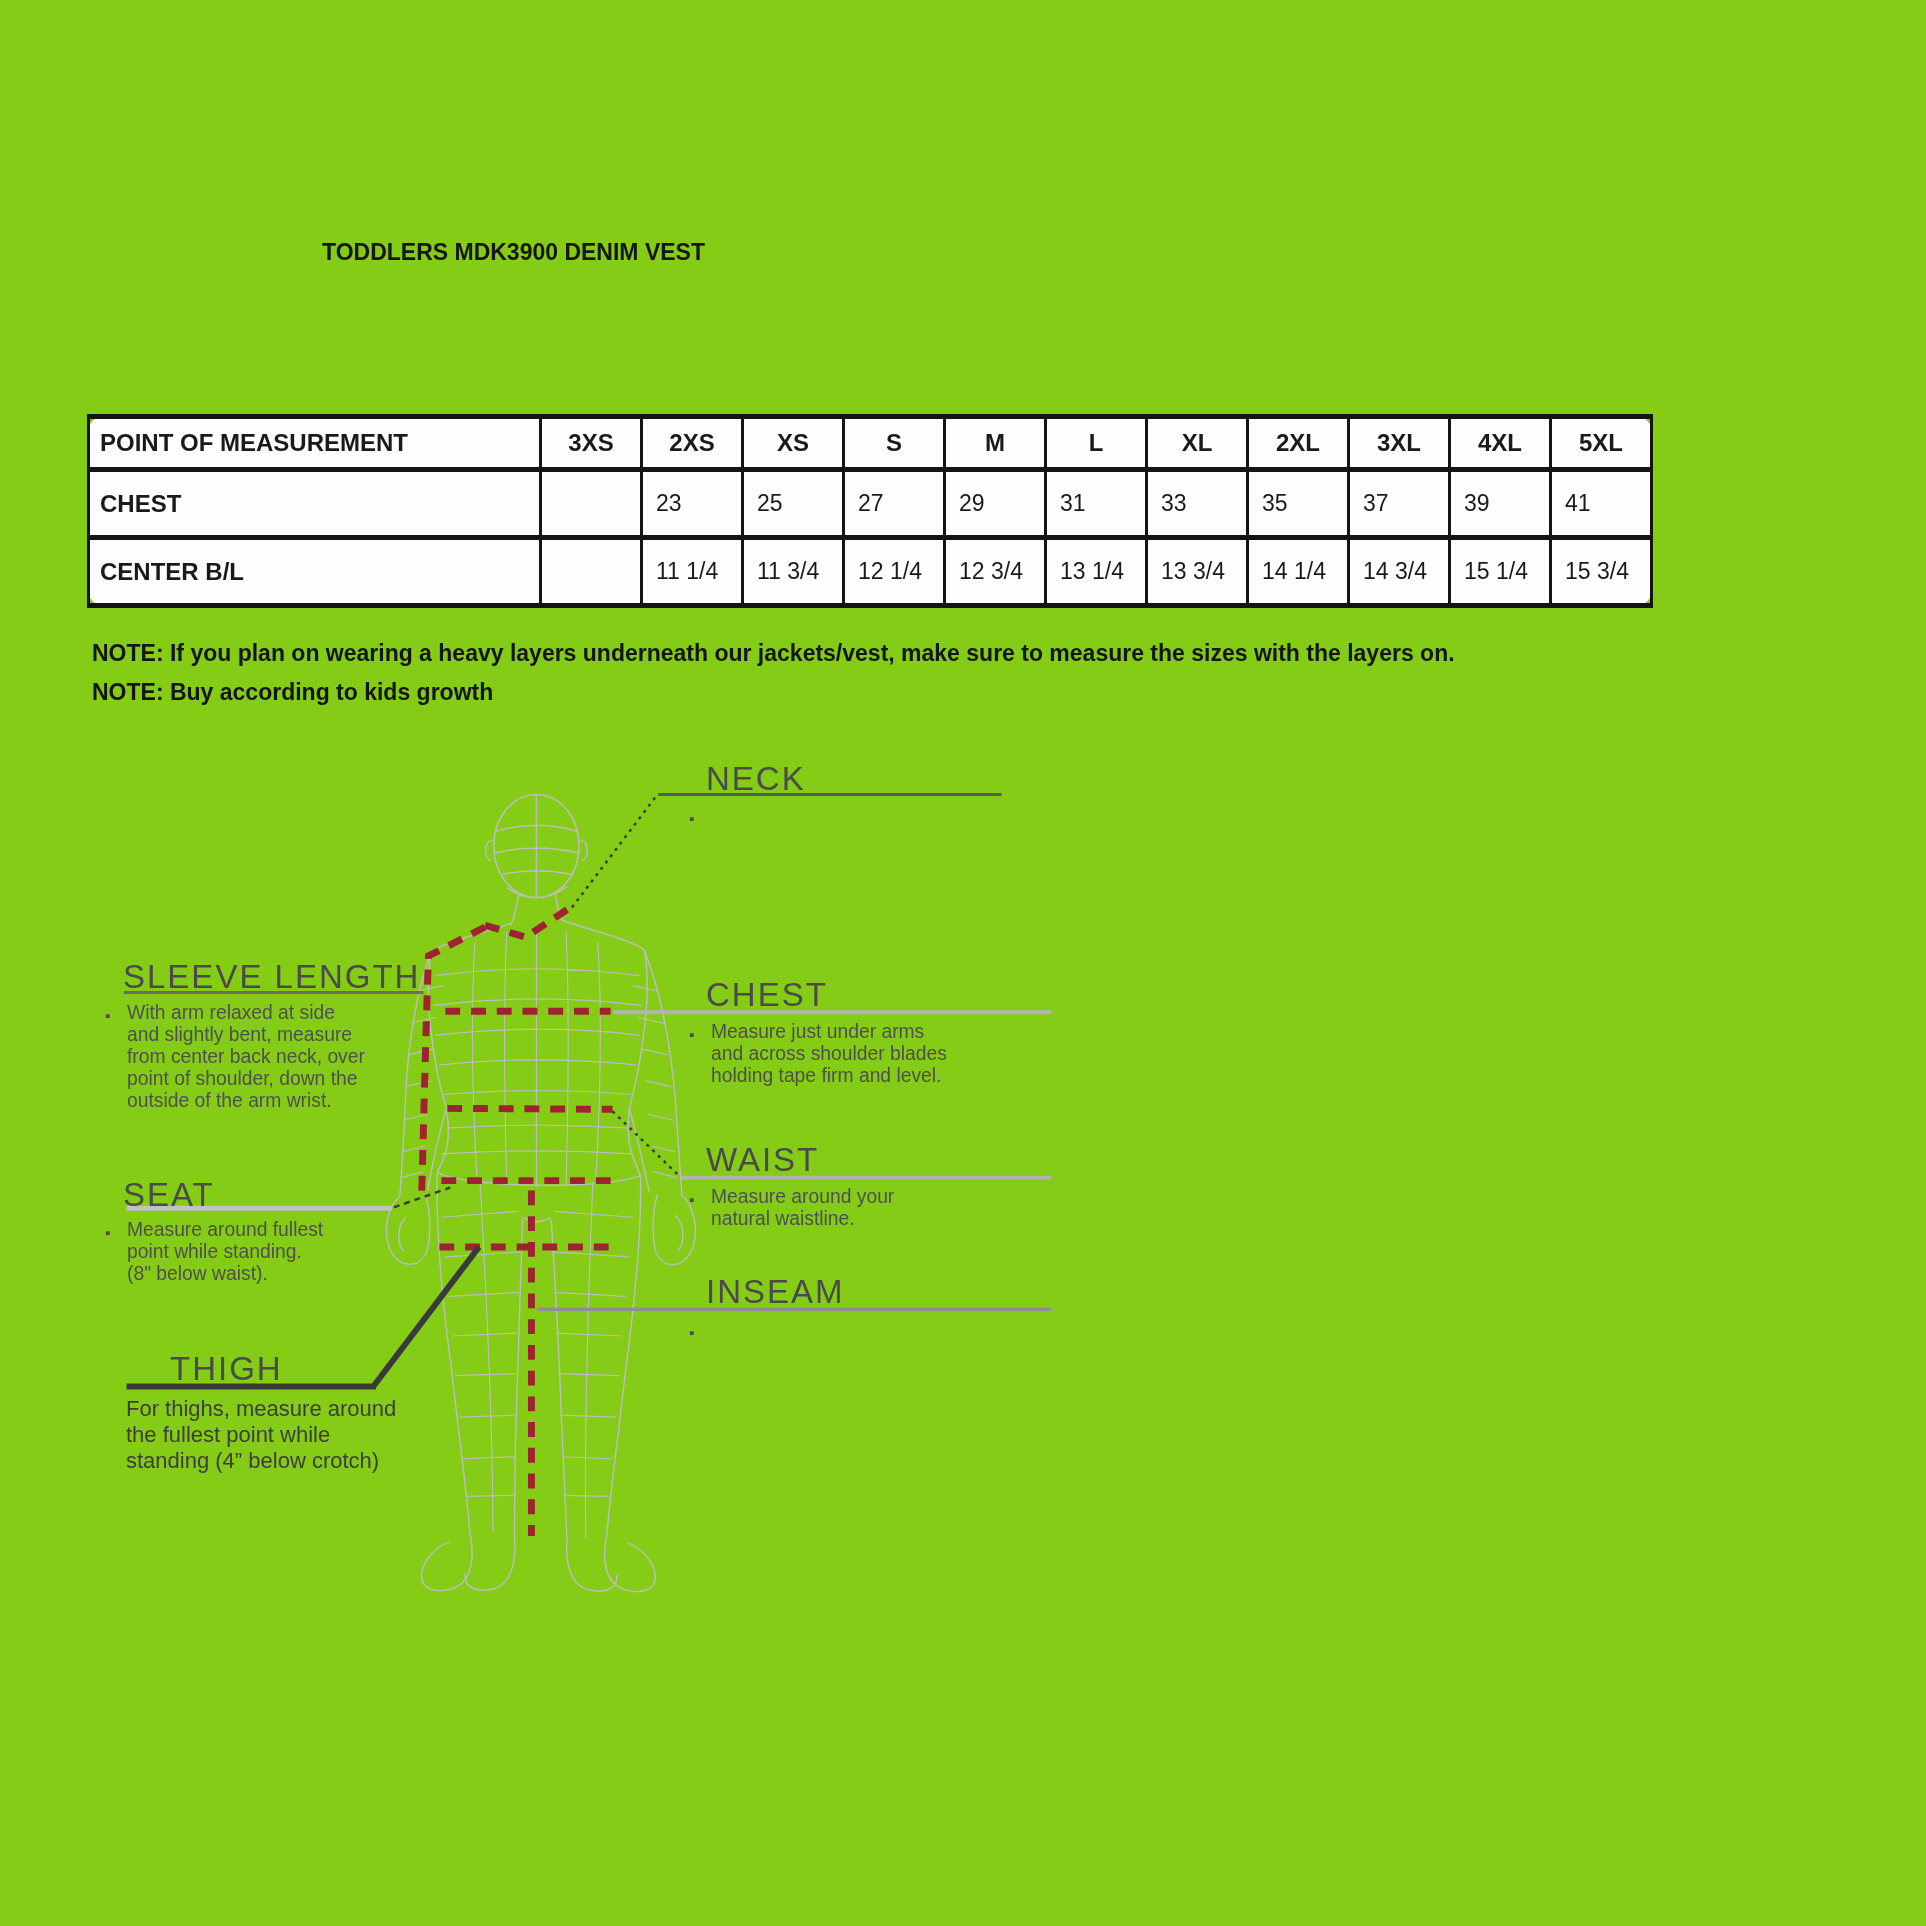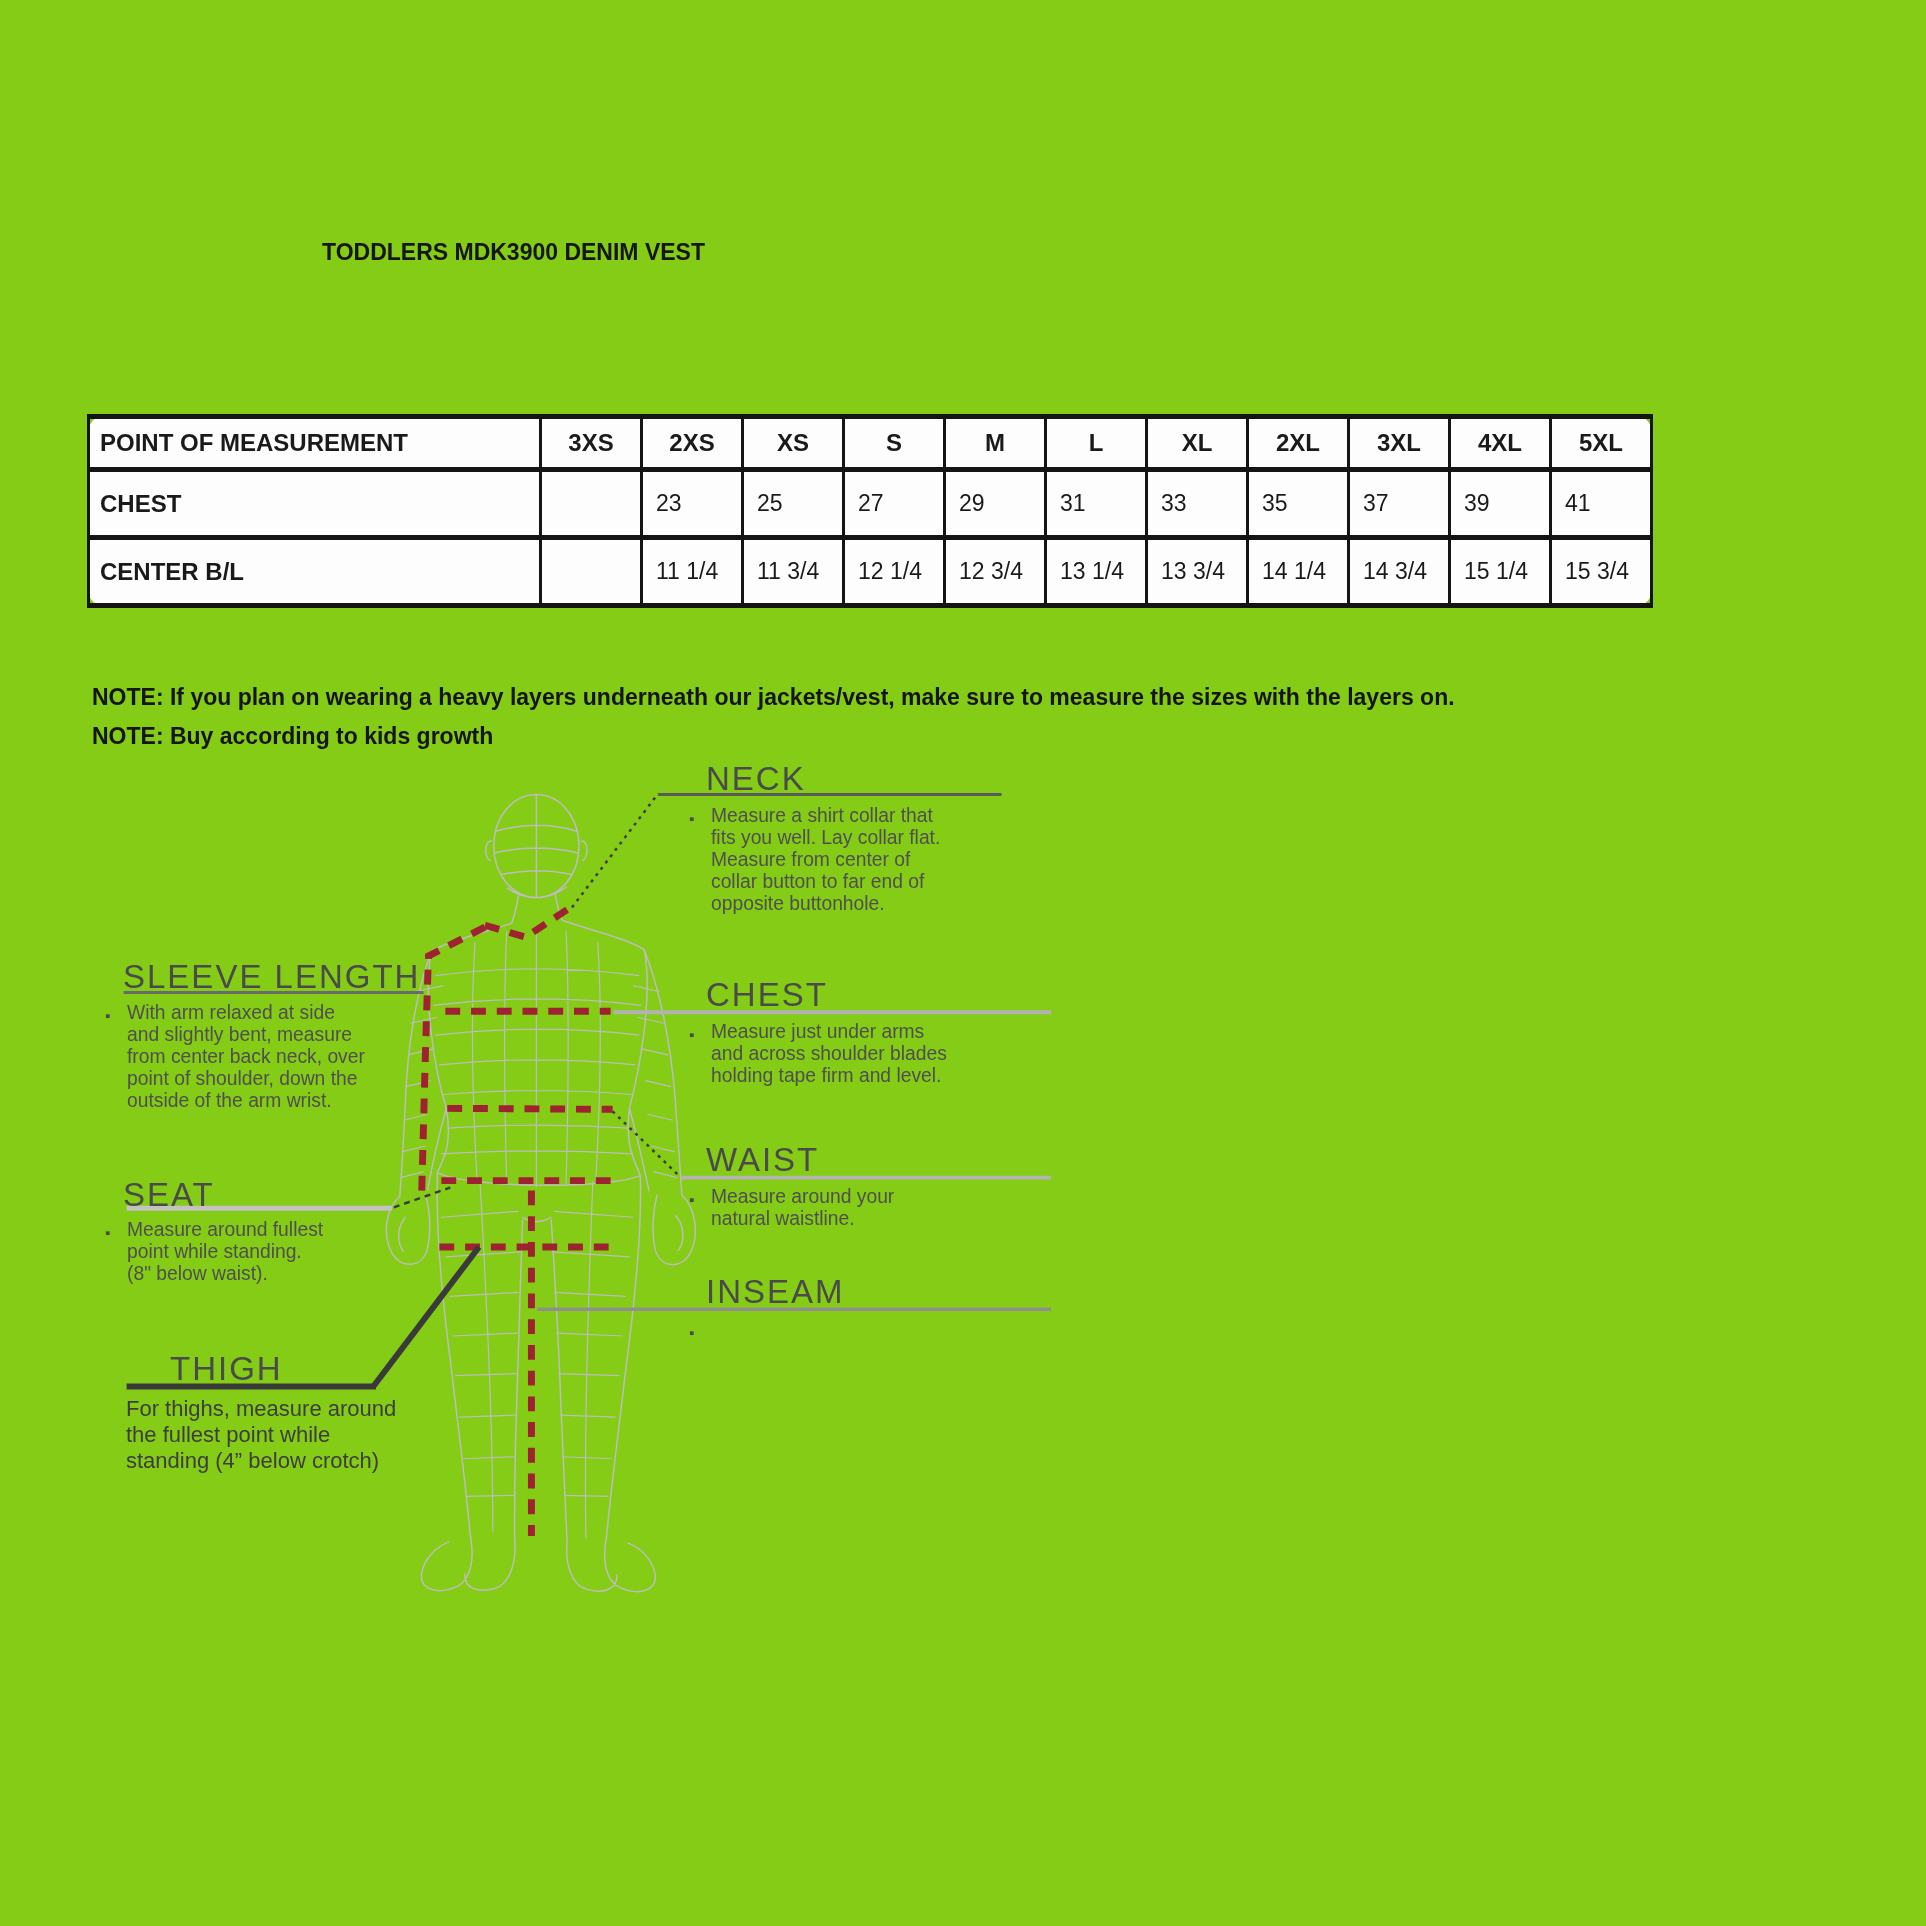--- a/index.html
+++ b/index.html
@@ -15,21 +15,21 @@
   .size-table th,.size-table td{border:3px solid #141414;border-top-width:5px;border-bottom-width:5px;
               padding:0 0 0 10px;text-align:left;vertical-align:middle;overflow:hidden;white-space:nowrap;}
   .size-table thead th{height:48px;font-size:24px;font-weight:bold;}
   .size-table thead th.size-col{text-align:center;padding:0;}
   .size-table tbody th{height:63px;font-size:24px;font-weight:bold;}
   .size-table tbody td{height:63px;font-size:23px;font-weight:normal;padding-left:13px;}
   .col-pom{width:452px;}
   .col-size{width:101px;}
 
   
-  .note-line{position:absolute;left:92px;font-size:23px;font-weight:bold;color:#151515;white-space:nowrap;margin-top:44px;}
+  .note-line{position:absolute;left:92px;font-size:23px;font-weight:bold;color:#151515;white-space:nowrap;}
   .note-1{top:640px;}
   .note-2{top:679px;}
 
   
   .diagram{position:absolute;left:79px;top:752px;width:990px;height:877px;}
   .diagram svg{position:absolute;left:0;top:0;}
 
   .guide-title{position:absolute;font-size:33px;font-weight:normal;color:#4a4a4a;
                letter-spacing:2px;white-space:nowrap;}
   .guide-desc{position:absolute;display:flex;align-items:flex-start;}
@@ -186,25 +186,20 @@
         <line x1="608" y1="430" x2="982" y2="430" stroke="#b3b3b3" stroke-width="4"></line>
         <line x1="48" y1="461" x2="316" y2="461" stroke="#c2c2c2" stroke-width="5"></line>
         <line x1="463" y1="563" x2="982" y2="563" stroke="#8f8f8f" stroke-width="3.5"></line>
         <line x1="48" y1="641" x2="300" y2="641" stroke="#3a3a3a" stroke-width="6"></line>
       </g>
     </svg>
 
     <div class="guide-title t-neck">NECK</div>
     <div class="guide-desc d-neck">
       <span class="bullet">▪</span>
-      <span class="desc-text">Measure a shirt collar that
-fits you well. Lay collar flat.
-Measure from center of
-collar button to far end of
-opposite buttonhole.</span>
     </div>
 
     <div class="guide-title t-chest">CHEST</div>
     <div class="guide-desc d-chest">
       <span class="bullet">▪</span>
       <span class="desc-text">Measure just under arms
 and across shoulder blades
 holding tape firm and level.</span>
     </div>
 

